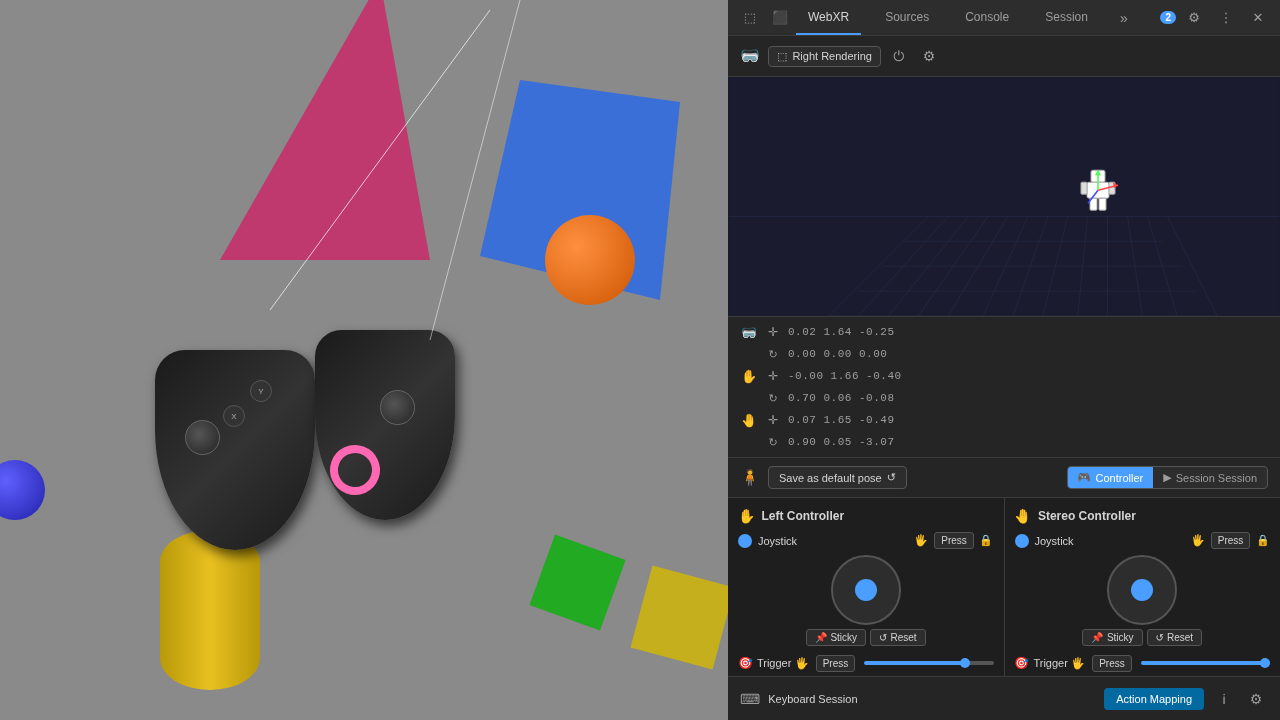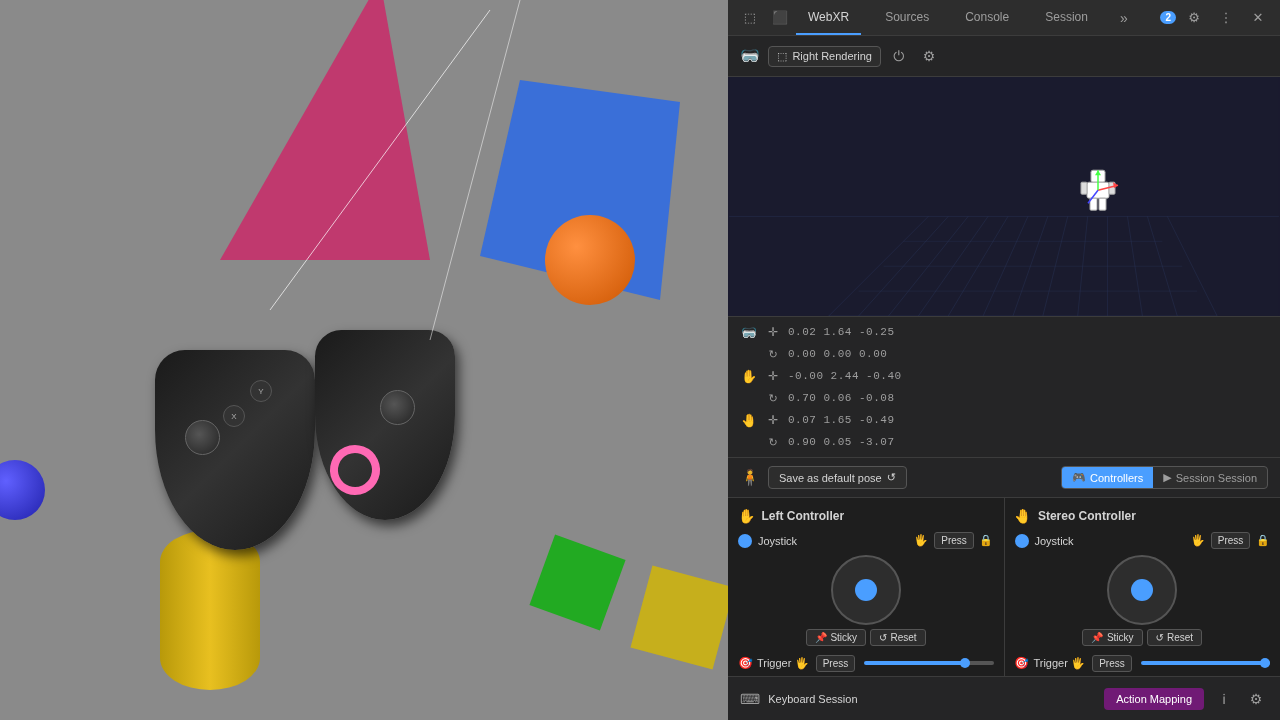--- a/index.html
+++ b/index.html
@@ -381,21 +381,21 @@
       border-top: 1px solid #3c3c3c;
       background: #252526;
       gap: 8px;
       flex-shrink: 0;
       height: 44px;
     }
     .bottom-bar-icon { font-size: 14px; color: #9d9d9d; }
     .bottom-bar-label { font-size: 11px; color: #d4d4d4; flex: 1; }
     .btn-action-mapping {
       padding: 5px 12px;
-      background: #701a75;
+      background: #0369a1;
       border: none;
       border-radius: 4px;
       color: white;
       cursor: pointer;
       font-size: 11px;
       font-weight: 500;
     }
     
     .shape-container {
       position: absolute;
@@ -590,21 +590,21 @@
           <span style="width:18px;"></span>
           <span style="width:18px; text-align:center; color:#9d9d9d; font-size:11px;">↻</span>
           <span class="pose-values">0.00   0.00   0.00</span>
         </div>
       </div>
 
       <div class="pose-row">
         <div style="display:flex; align-items:center; gap:6px;">
           <span style="width:18px; text-align:center; color:#9d9d9d; font-size:13px;">✋</span>
           <span style="width:18px; text-align:center; color:#9d9d9d;">✛</span>
-          <span class="pose-values">-0.00  2.44  -0.40</span>
+          <span class="pose-values">-0.00  1.66  -0.40</span>
         </div>
       </div>
       <div class="pose-row">
         <div style="display:flex; align-items:center; gap:6px;">
           <span style="width:18px;"></span>
           <span style="width:18px; text-align:center; color:#9d9d9d; font-size:11px;">↻</span>
           <span class="pose-values">0.70   0.06  -0.08</span>
         </div>
       </div>
 
@@ -627,21 +627,21 @@
     <div class="controls-toolbar">
       <span class="controls-toolbar-icon">🧍</span>
       <button class="btn-save-pose">
         <span>Save as default pose</span>
         <span>↺</span>
       </button>
       <div class="controls-spacer"></div>
       <div class="mode-toggle">
         <button class="mode-btn active">
           <span>🎮</span>
-          <span>Controllers</span>
+          <span>Controller</span>
         </button>
         <button class="mode-btn">
           <span>▶</span>
           <span>Session Session</span>
         </button>
       </div>
     </div>
 
     <div class="controllers-section">
 

